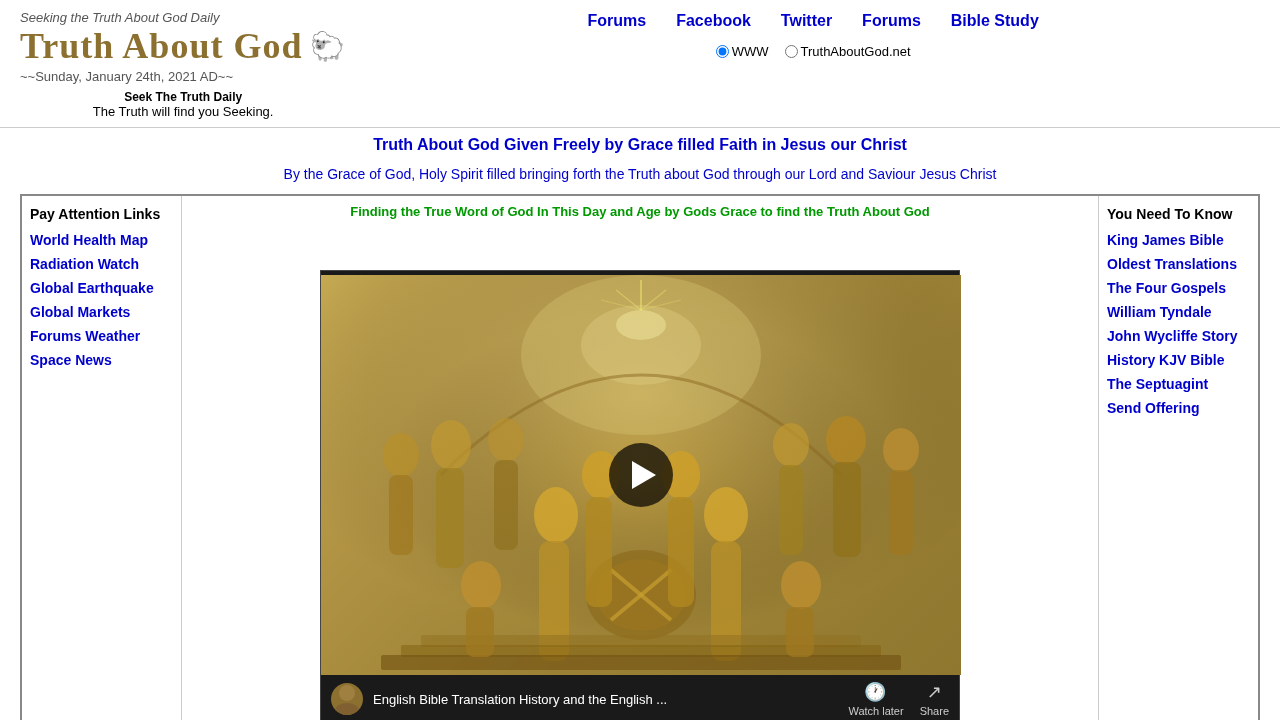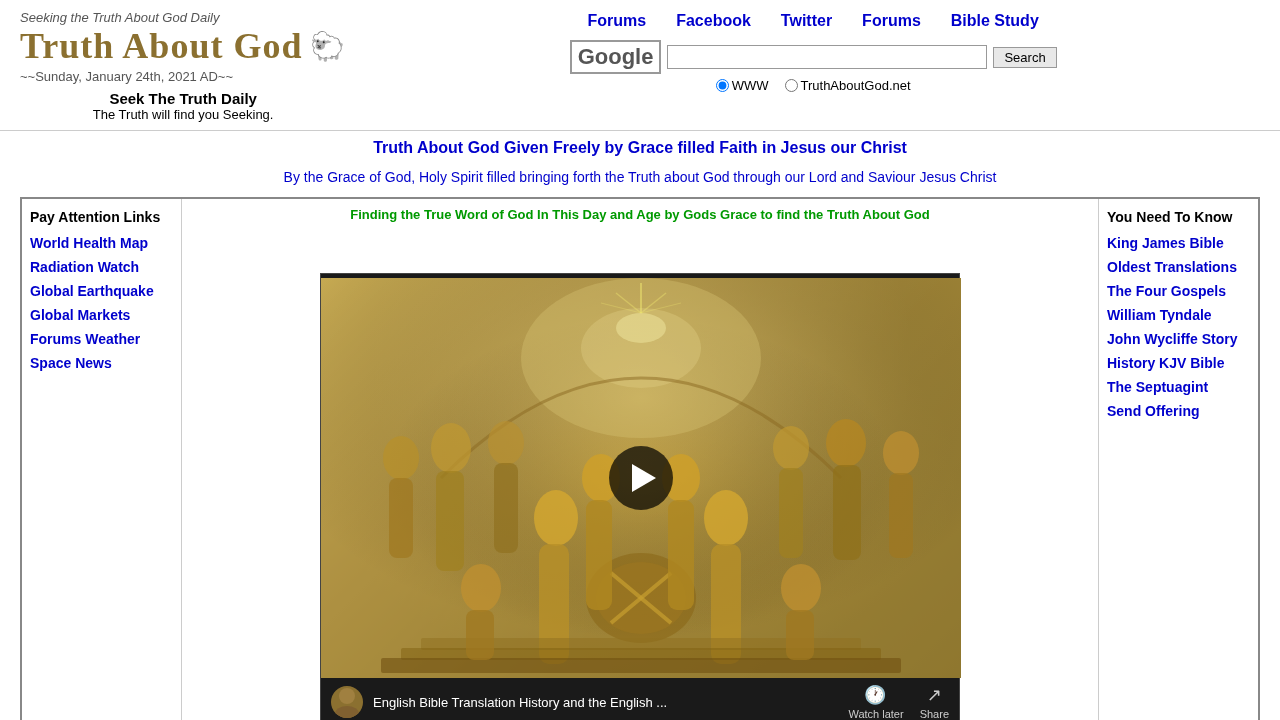--- a/index.html
+++ b/index.html
@@ -47,21 +47,21 @@
     }
 
     #logo-date {
       font-size: 13px;
       color: #555;
       margin-top: 2px;
     }
 
     #logo-seek {
       font-weight: bold;
-      font-size: 15px;
+      font-size: 12px;
       margin-top: 6px;
       text-align: center;
     }
 
     #logo-truth {
       font-size: 13px;
       text-align: center;
     }
 
     #nav-search-section {
@@ -358,25 +358,20 @@
     <div id="logo-truth">The Truth will find you Seeking.</div>
   </div>
 
   <div id="nav-search-section">
     <div id="nav-links">
       <a href="#">Forums</a>
       <a href="#">Facebook</a>
       <a href="#">Twitter</a>
       <a href="#">Forums</a>
       <a href="#">Bible Study</a>
-    </div>
-    <div id="search-bar">
-      <div id="google-logo">Google</div>
-      <input id="search-input" type="text" style="">
-      <button id="search-button">Search</button>
     </div>
     <div id="radio-row">
       <label>
         <input type="radio" name="search_scope" checked="" style="">
         <span>WWW</span>
       </label>
       <label>
         <input type="radio" name="search_scope" style="">
         <span>TruthAboutGod.net</span>
       </label>

